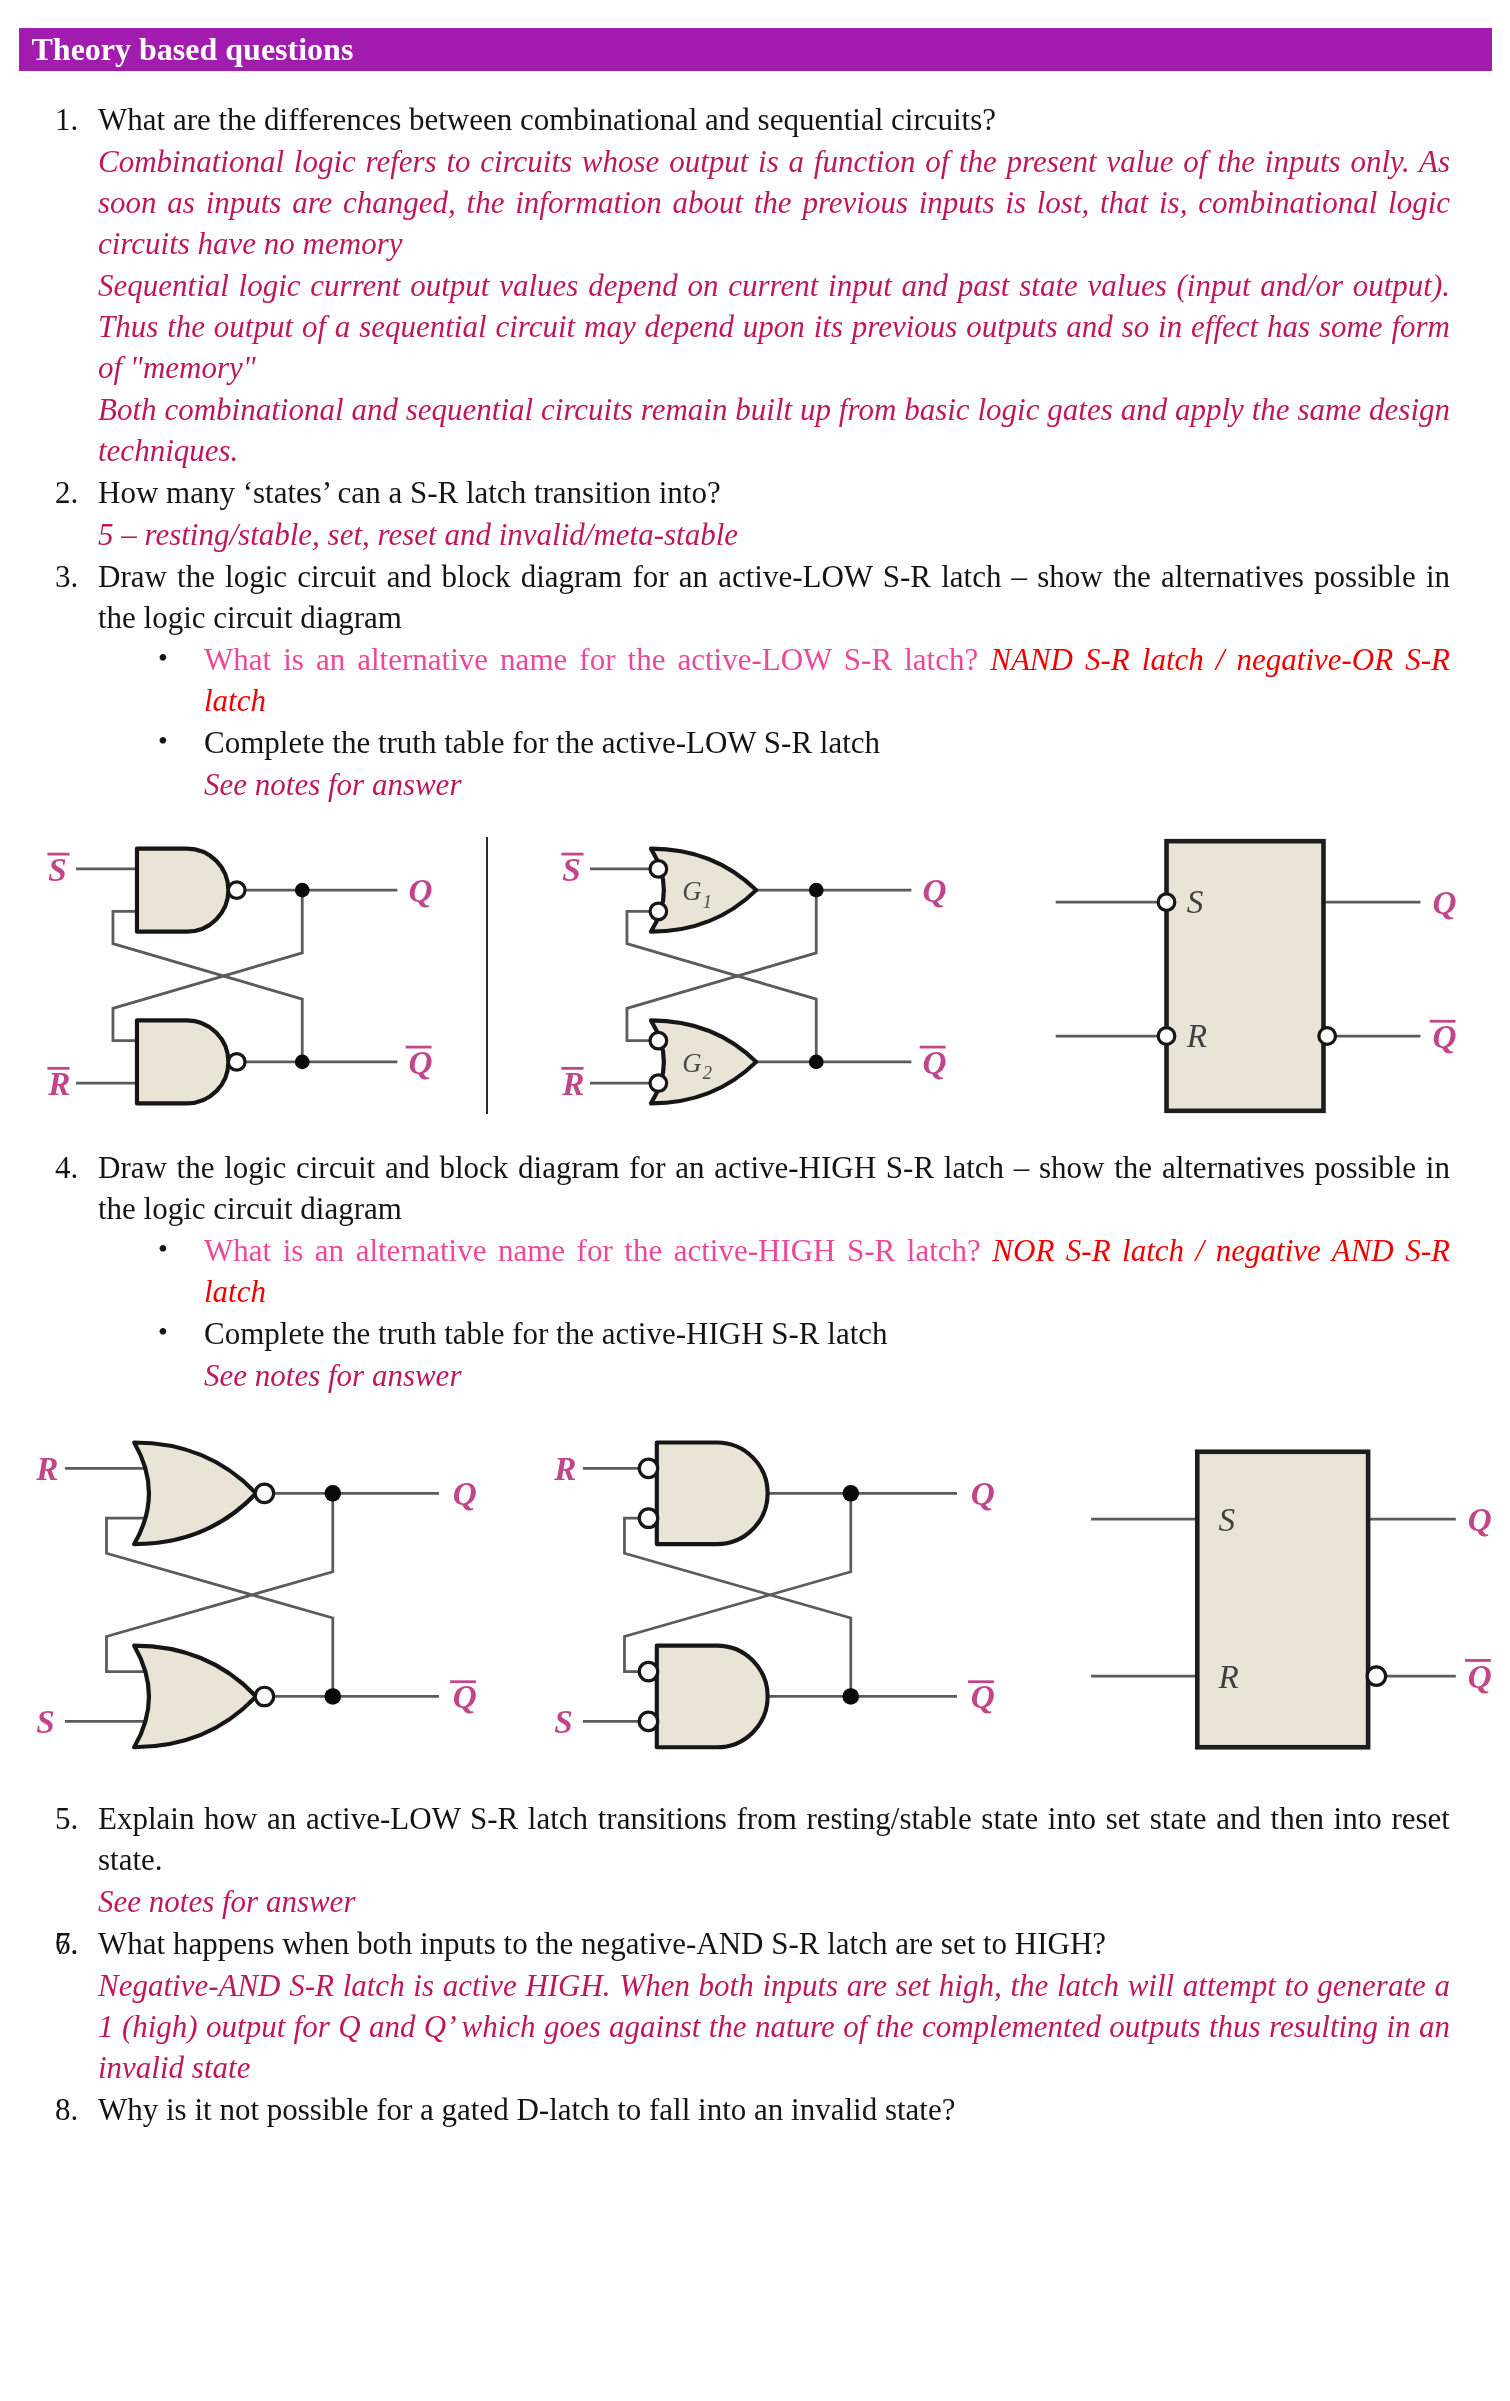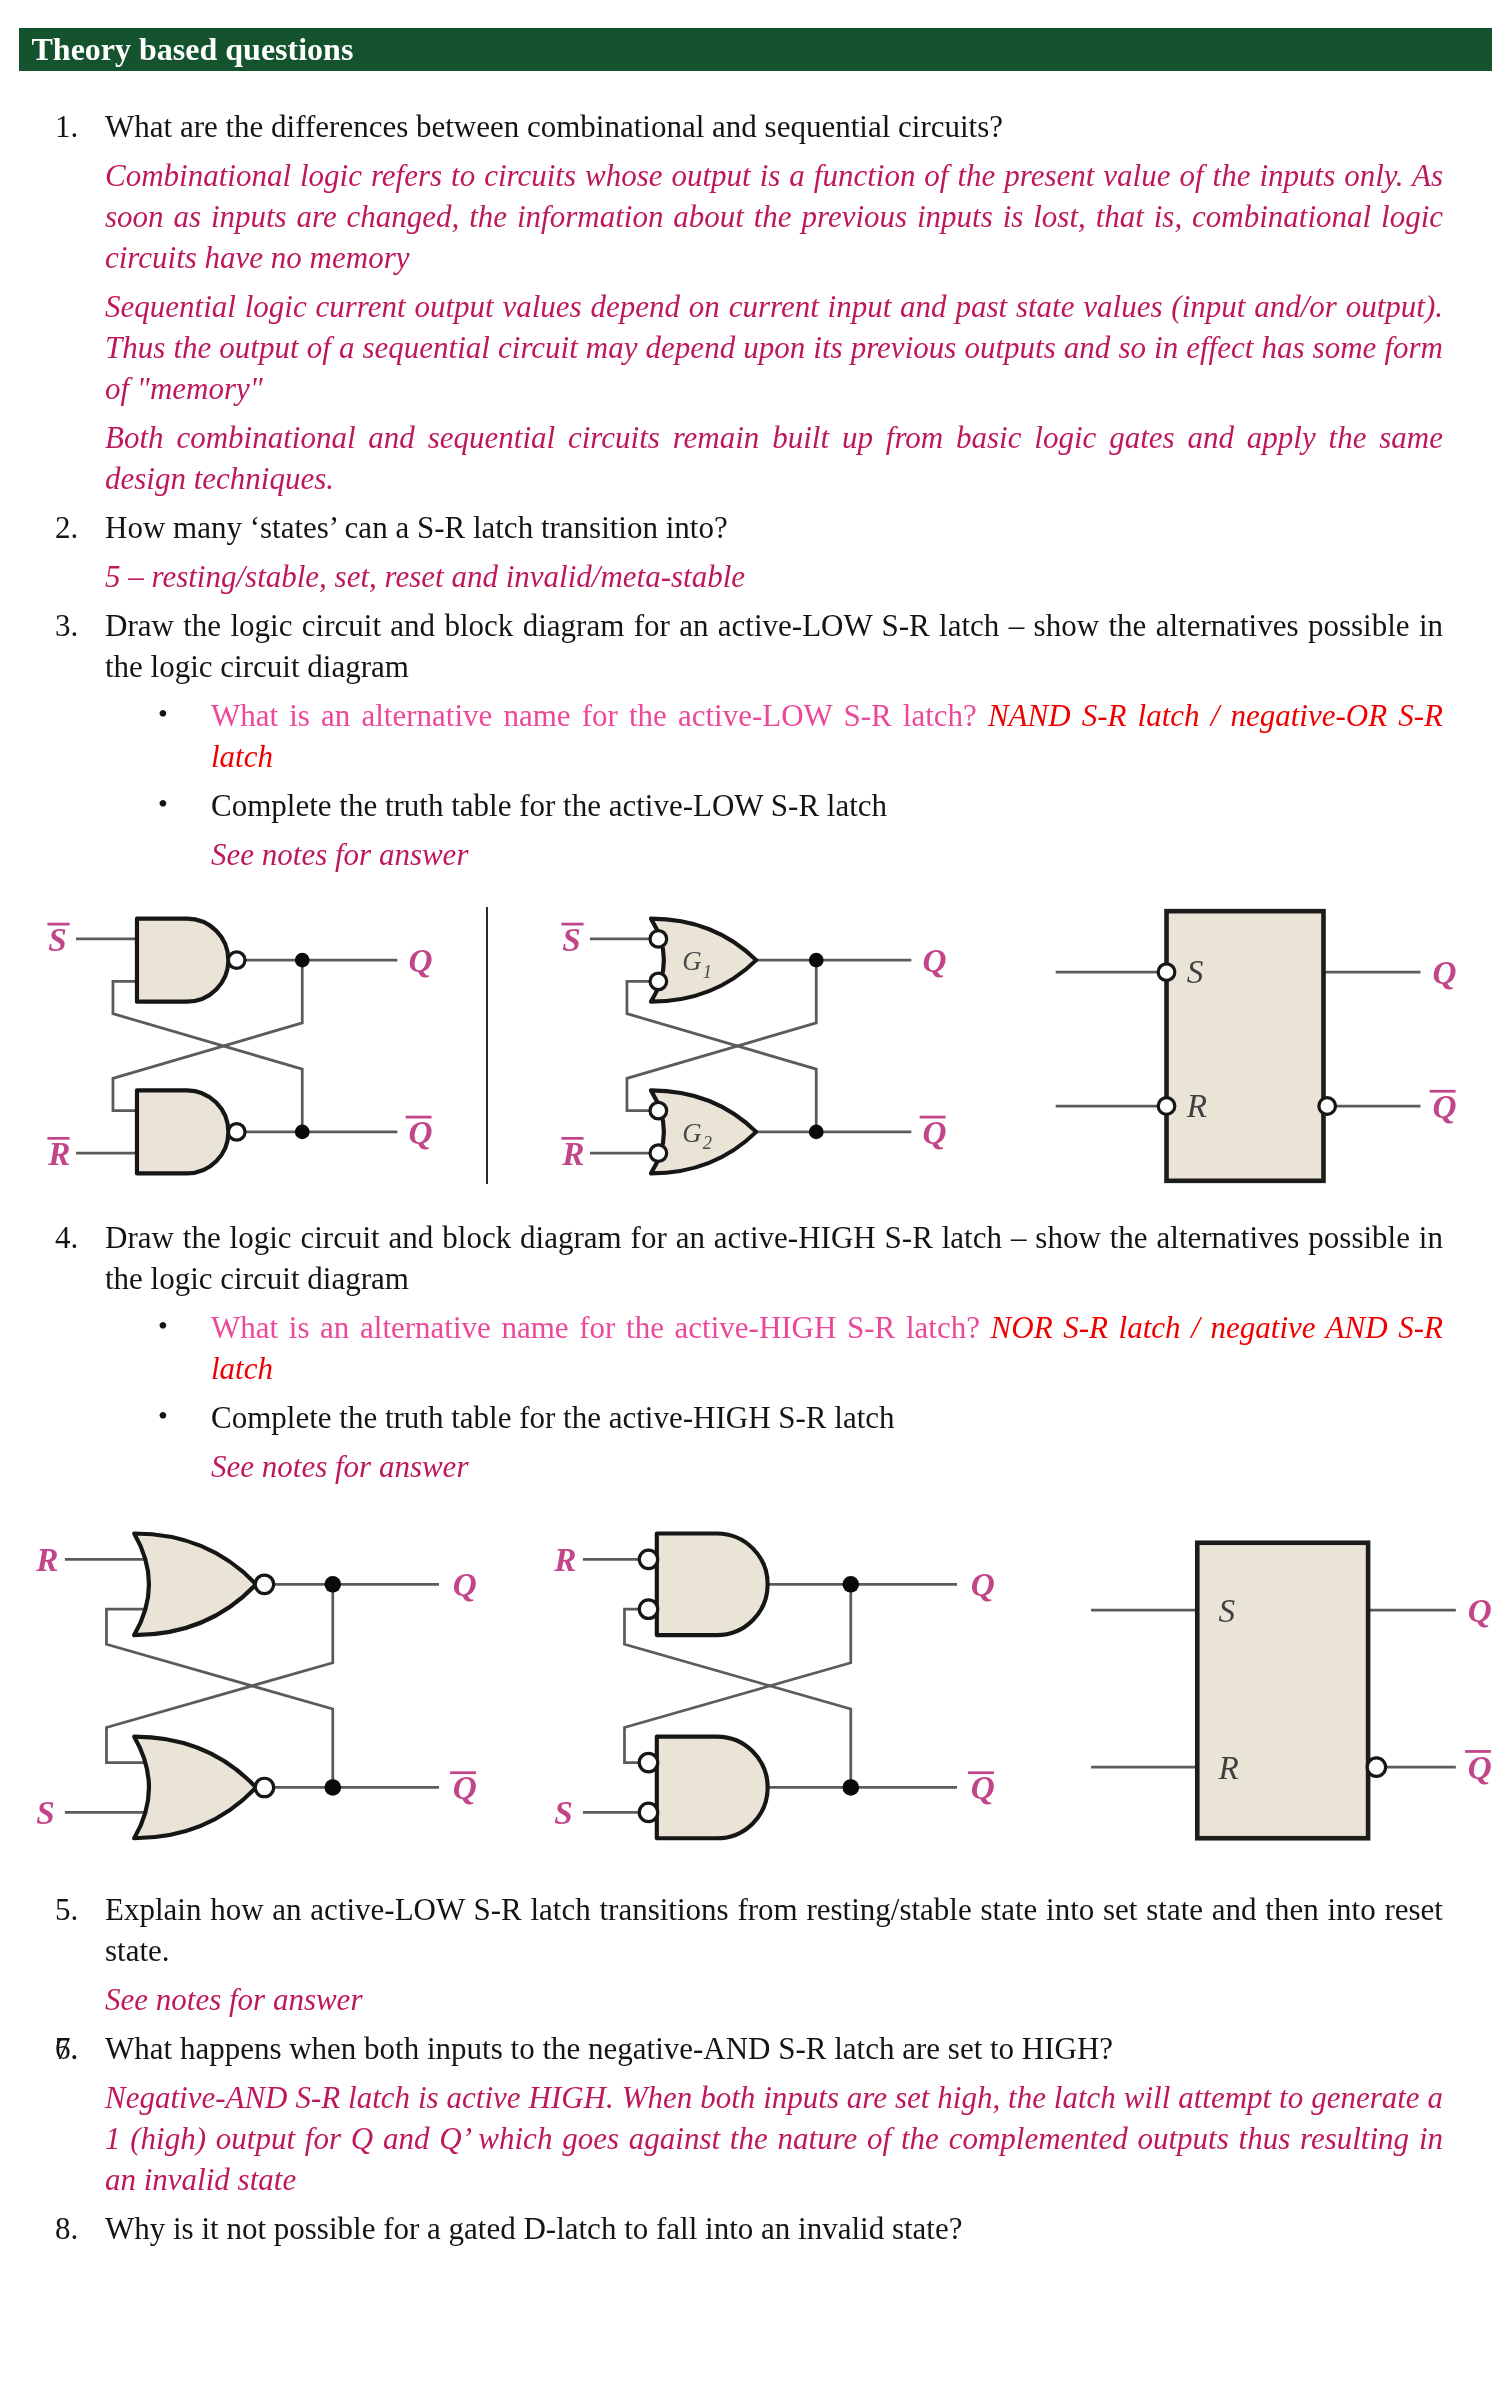--- a/index.html
+++ b/index.html
@@ -1,24 +1,24 @@
 <!DOCTYPE html>
 <html style="font-size:15px"><head>
 <meta charset="utf-8">
 <style>
   html,body{margin:0;padding:0;background:#ffffff;}
   .page{position:relative;width:1510px;height:2401px;background:#ffffff;overflow:hidden;
         font-family:"Liberation Serif",serif;color:#141414;}
-  .titlebar{position:absolute;left:18.5px;top:28px;width:1473px;height:43px;background:#14532d;
+  .titlebar{position:absolute;left:18.5px;top:28px;width:1473px;height:43px;background:#a21caf;
             display:flex;align-items:center;}
   .titlebar .t{color:#ffffff;font-weight:bold;font-size:32px;padding-left:13px;}
   .content{position:absolute;top:98px;left:0;width:1510px;}
   .qitem{position:relative;padding-left:97px;padding-right:59px;}
   .qnum{position:absolute;left:55px;top:0;font-size:31px;line-height:41px;color:#141414;}
-  p{margin:8px;font-size:31px;line-height:41px;text-align:justify;}
+  p{margin:1px;font-size:31px;line-height:41px;text-align:justify;}
   .qtext{color:#141414;}
   .ans{color:#be185d;font-style:italic;}
   .qtext-inline{color:#ec4899;}
   .ans-inline{color:#EF0000;font-style:italic;}
   .bullet{position:relative;padding-left:106px;}
   .bdot{position:absolute;left:61px;top:-1.8px;font-size:28px;line-height:41px;color:#141414;}
   .diagrow{position:relative;display:flex;align-items:flex-start;margin:23px 0;}
   .vdivider{width:0;height:277px;border-left:2.8px solid #2b2b2b;margin-top:9.2px;}
   svg{display:block;}
   .wire{stroke:#5B5B5B;stroke-width:3;fill:none;}

